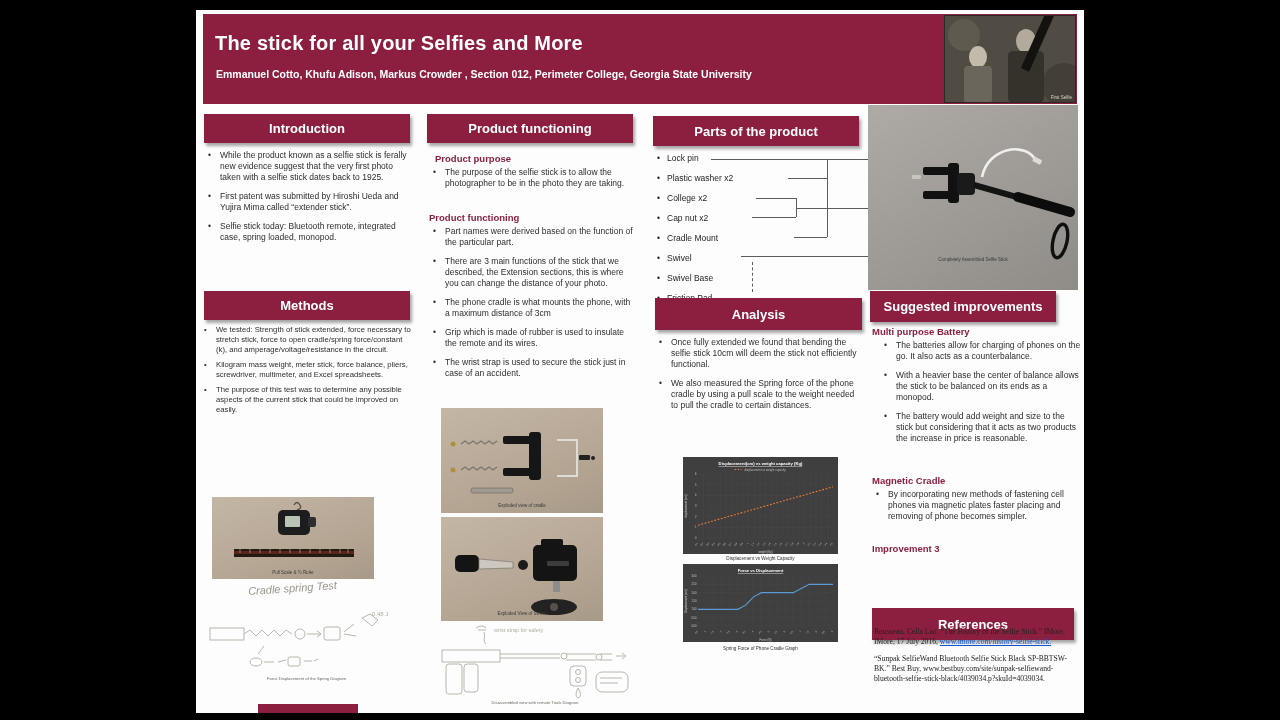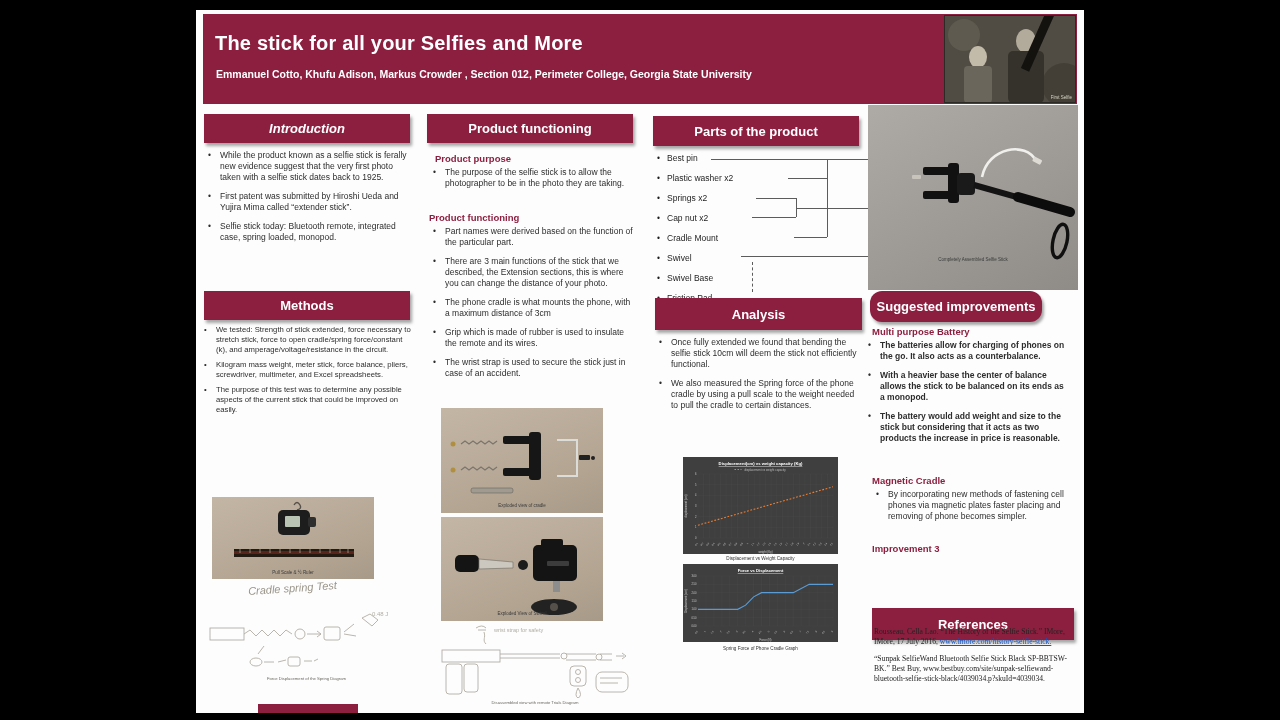--- a/index.html
+++ b/index.html
@@ -64,21 +64,21 @@
       <ellipse cx="34" cy="42" rx="9" ry="11" fill="#c3bbaa"></ellipse>
       <rect x="20" y="51" width="28" height="37" rx="4" fill="#6b665c"></rect>
       <ellipse cx="82" cy="26" rx="10" ry="12" fill="#b2aa9a"></ellipse>
       <rect x="64" y="36" width="36" height="52" rx="5" fill="#35322b"></rect>
       <rect x="92" y="-12" width="9" height="70" fill="#14120f" transform="rotate(24 96 20)"></rect>
       <rect x="0" y="0" width="132" height="88" fill="none" stroke="#2c2a25" stroke-width="2"></rect>
     </svg>
     <div class="photocap" style="bottom:3px;right:4px;left:auto;">First Selfie</div>
   </div>
 
-  <div class="sec" style="left:8px;top:104px;width:206px;height:29px;font-style:italic;">
+  <div class="sec" style="left:8px;top:104px;width:206px;height:29px;">
     <span>Introduction</span>
   </div>
   <ul class="blist" style="left:10px;top:140px;width:204px;">
       <li>While the product known as a selfie stick is ferally new evidence suggest that the very first photo taken with a selfie stick dates back to 1925.</li>
       <li>First patent was submitted by Hiroshi Ueda and Yujira Mima called “extender stick”.</li>
       <li>Selfie stick today: Bluetooth remote, integrated case, spring loaded, monopod.</li>
     </ul>
 
   <div class="sec" style="left:8px;top:281px;width:206px;height:29px;">
     <span>Methods</span>
@@ -206,23 +206,23 @@
       <rect x="160" y="48" width="32" height="20" rx="6"></rect>
       <path d="M164 54 h22 m-22 5 h18"></path>
     </svg>
   </div>
   <div class="sketchcap" style="left:240px;top:690px;width:198px;">Disassembled view with remote Trials Diagram</div>
 
   <div class="sec" style="left:457px;top:106px;width:206px;height:30px;">
     <span>Parts of the product</span>
   </div>
   <ul class="blist parts" style="left:459px;top:143px;width:200px;">
-      <li>Best pin</li>
+      <li>Lock pin</li>
       <li>Plastic washer x2</li>
-      <li>Springs x2</li>
+      <li>College x2</li>
       <li>Cap nut x2</li>
       <li>Cradle Mount</li>
       <li>Swivel</li>
       <li>Swivel Base</li>
       <li>Friction Pad</li>
     </ul>
 
   <div class="cl" style="left:515px;top:149px;width:229px;height:1px;"></div>
   <div class="cl" style="left:744px;top:149px;width:1px;height:45px;"></div>
   <div class="cl" style="left:592px;top:168px;width:39px;height:1px;"></div>
@@ -387,25 +387,25 @@
       <rect x="89" y="68" width="18" height="22" rx="4" fill="#1a1a1a"></rect>
       <line x1="106" y1="80" x2="152" y2="93" stroke="#141414" stroke-width="6"></line>
       <line x1="150" y1="92" x2="202" y2="107" stroke="#0c0c0c" stroke-width="10" stroke-linecap="round"></line>
       <path d="M114 72 C 120 42, 158 36, 168 56" fill="none" stroke="#f0efec" stroke-width="2.6"></path>
       <rect x="165" y="53" width="9" height="5" rx="1" fill="#dddbd4" transform="rotate(28 169 55)"></rect>
       <ellipse cx="192" cy="136" rx="7" ry="17" fill="none" stroke="#101010" stroke-width="3.4" transform="rotate(12 192 136)"></ellipse>
     </svg>
     <div class="photocap" style="top:152px;">Completely Assembled Selfie Stick</div>
   </div>
 
-  <div class="sec" style="left:674px;top:281px;width:172px;height:31px;border-radius:12px;">
+  <div class="sec" style="left:674px;top:281px;width:186px;height:31px;">
     <span>Suggested improvements</span>
   </div>
   <div class="subhead" style="left:676px;top:316px;">Multi purpose Battery</div>
-  <ul class="blist" style="left:670px;top:330px;width:200px;font-weight:bold;">
+  <ul class="blist" style="left:686px;top:330px;width:200px;">
       <li>The batteries allow for charging of phones on the go. It also acts as a counterbalance.</li>
       <li>With a heavier base the center of balance allows the stick to be balanced on its ends as a monopod.</li>
       <li>The battery would add weight and size to the stick but considering that it acts as two products the increase in price is reasonable.</li>
     </ul>
   <div class="subhead" style="left:676px;top:465px;">Magnetic Cradle</div>
   <ul class="blist" style="left:678px;top:479px;width:200px;">
       <li>By incorporating new methods of fastening cell phones via magnetic plates faster placing and removing of phone becomes simpler.</li>
     </ul>
   <div class="subhead" style="left:676px;top:533px;">Improvement 3</div>
 

